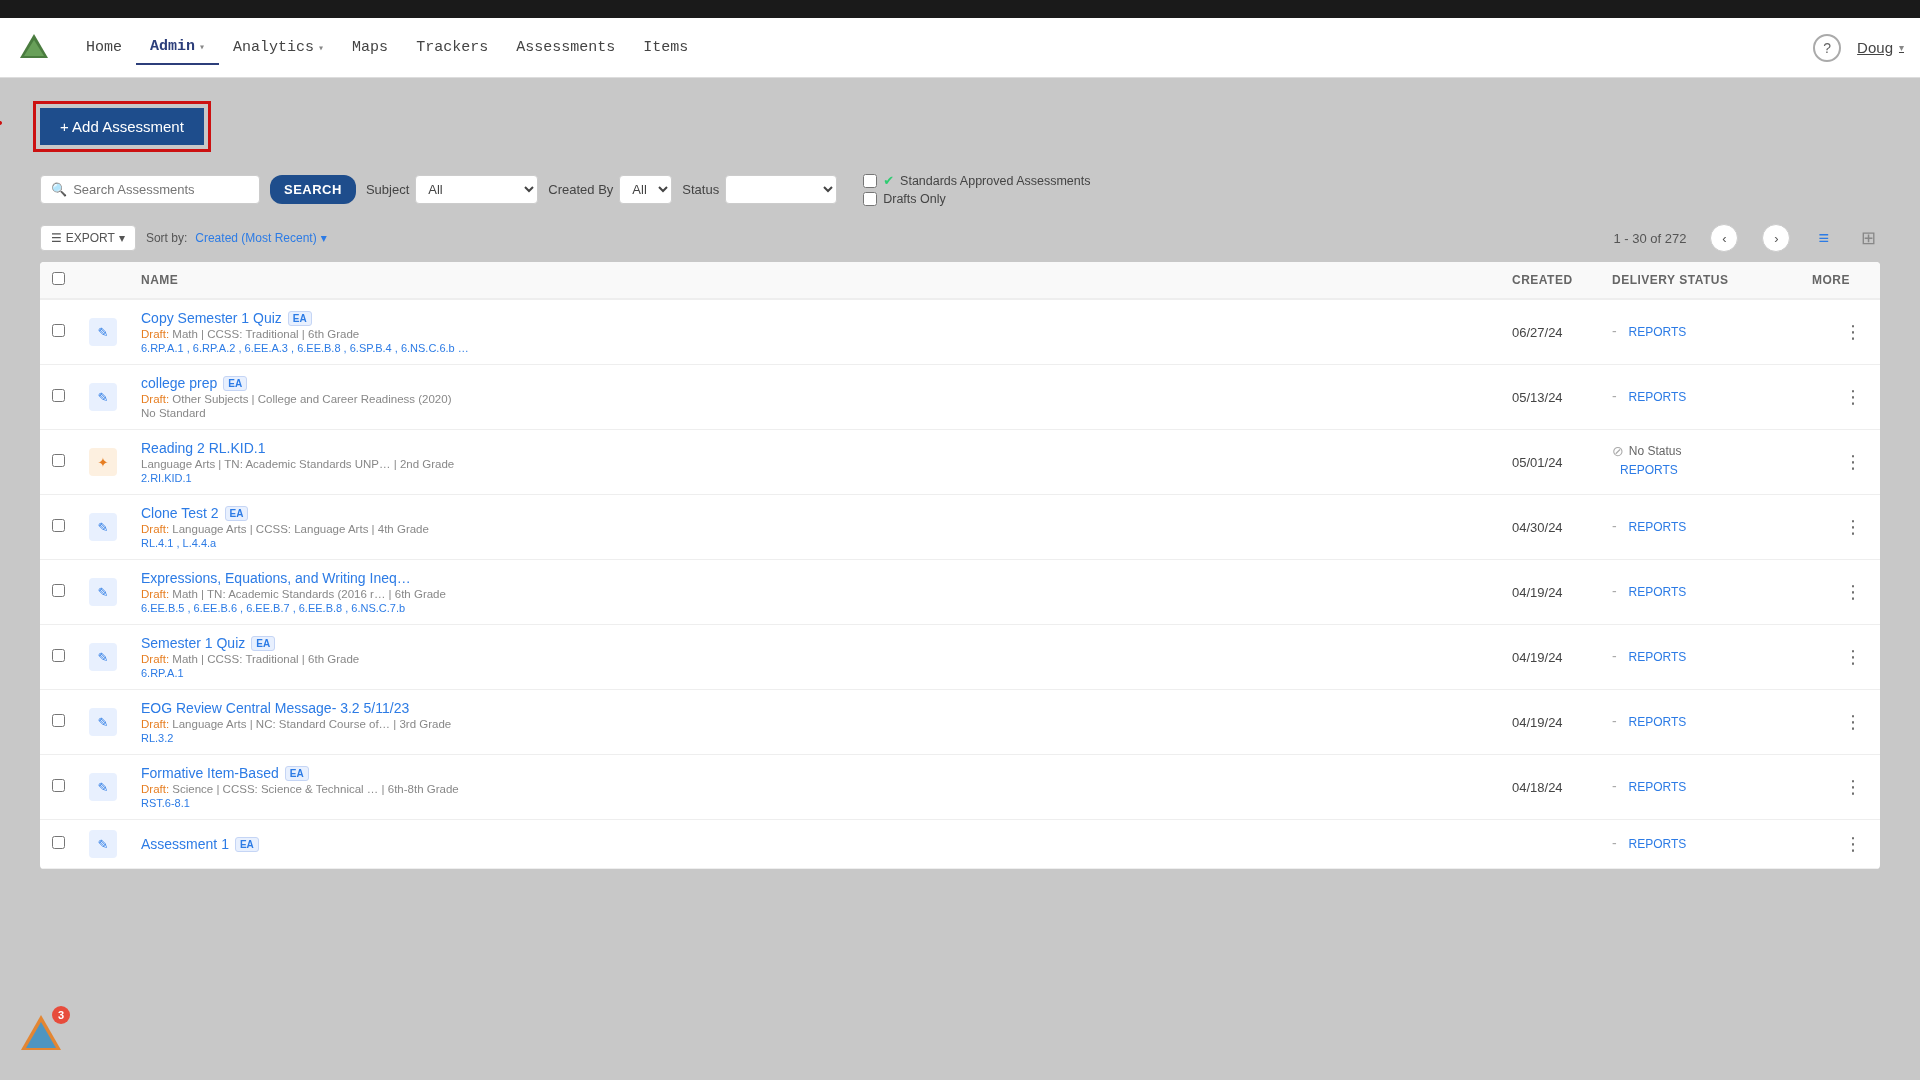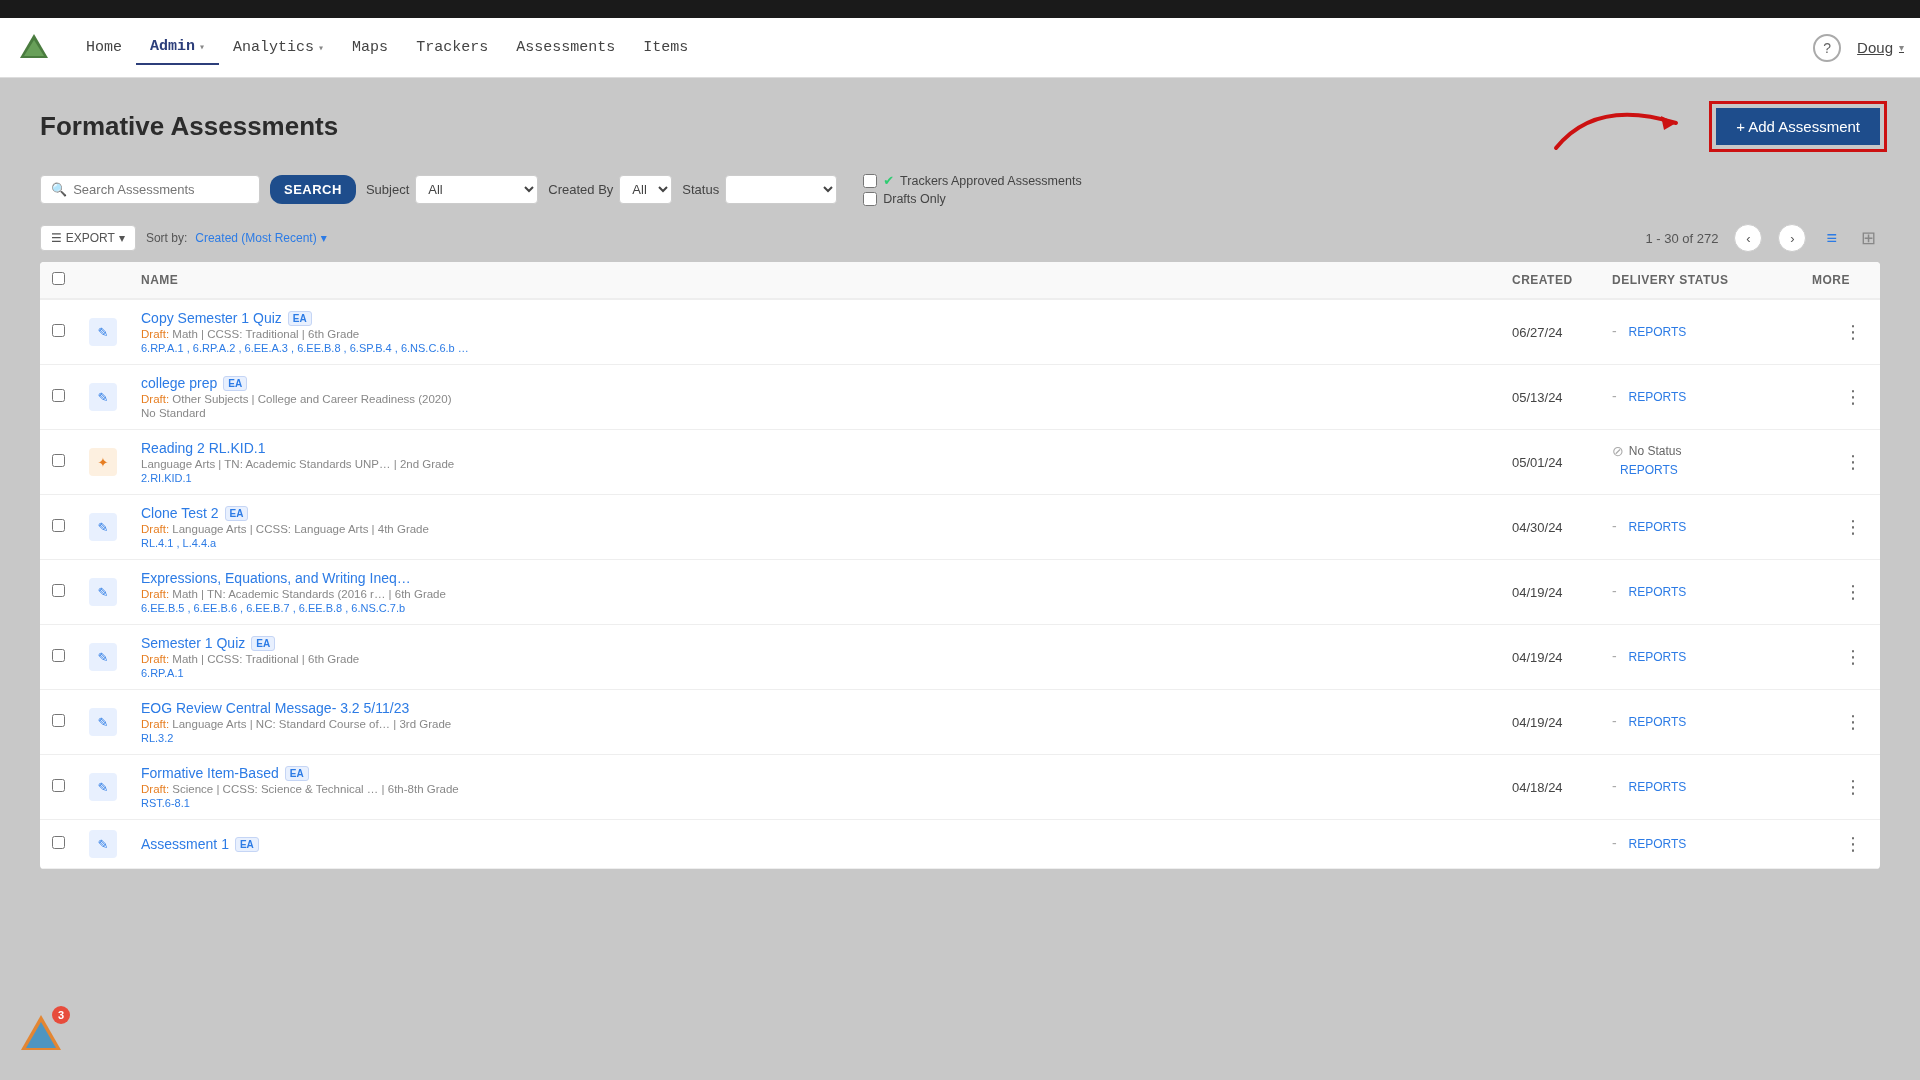--- a/index.html
+++ b/index.html
@@ -138,21 +138,21 @@
     }
     .sort-select {
       font-size: 12px;
       color: #2c7be5;
       background: none;
       border: none;
       cursor: pointer;
       display: flex; align-items: center; gap: 4px;
     }
     .pagination-info { font-size: 13px; color: #555; }
-    .table-controls-right { display: flex; align-items: center; gap: 16px; }
+    .table-controls-right { display: flex; align-items: center; gap: 24px; }
     .page-nav-btn {
       background: #fff;
       border: 1px solid #ccc;
       border-radius: 50%;
       width: 28px; height: 28px;
       display: flex; align-items: center; justify-content: center;
       cursor: pointer; font-size: 13px; color: #555;
     }
     .view-btn {
       background: none;
@@ -301,21 +301,20 @@
     <div class="nav-user">
       <span>Doug</span>
       <span class="nav-chevron">▾</span>
     </div>
   </div>
 </nav>
 
 <div class="main">
 
   <div class="page-header">
-    <h1 class="page-title">Formative Assessments</h1>
     <div class="header-right">
 
       <div class="arrow-svg-wrap">
         <svg width="200" height="90" viewBox="0 0 200 90">
           <path d="M 20,70 Q 60,20 140,45" stroke="#cc1111" stroke-width="4" fill="none" stroke-linecap="round"></path>
           <polygon points="140,45 125,38 128,52" fill="#cc1111"></polygon>
         </svg>
       </div>
       <button class="add-btn">+ Add Assessment</button>
     </div>
@@ -351,21 +350,21 @@
         <option></option>
         <option>Draft</option>
         <option>Published</option>
       </select>
     </div>
 
     <div class="checkbox-filters">
       <label class="checkbox-label">
         <input type="checkbox" style="">
         <span class="check-icon">✔</span>
-        <span>Trackers Approved Assessments</span>
+        <span>Standards Approved Assessments</span>
       </label>
       <label class="checkbox-label">
         <input type="checkbox" style="">
         <span>Drafts Only</span>
       </label>
     </div>
   </div>
 
   <div class="table-controls">
     <div class="table-controls-left">

